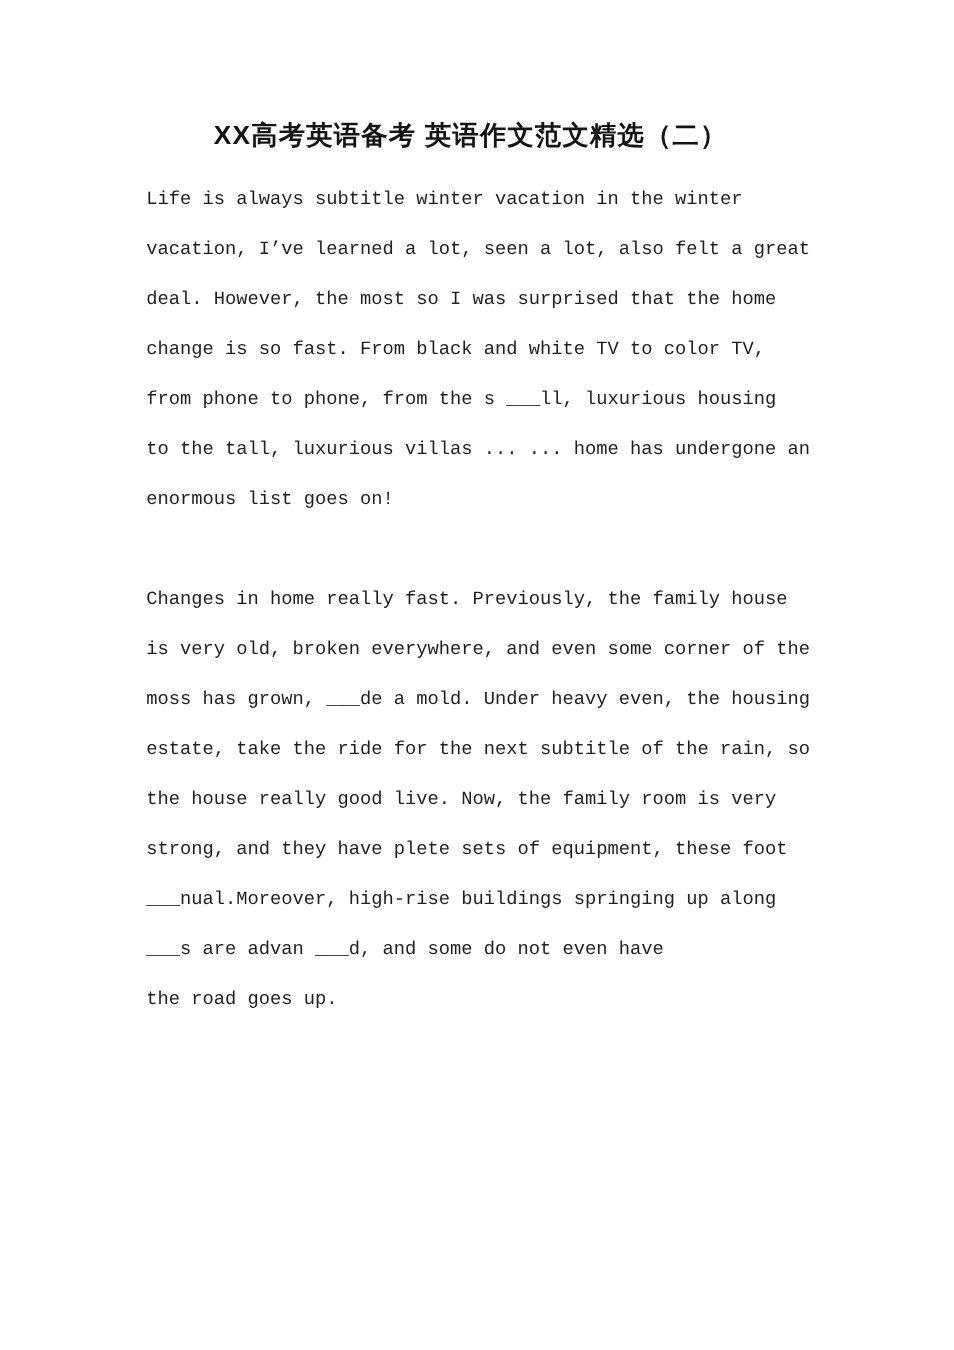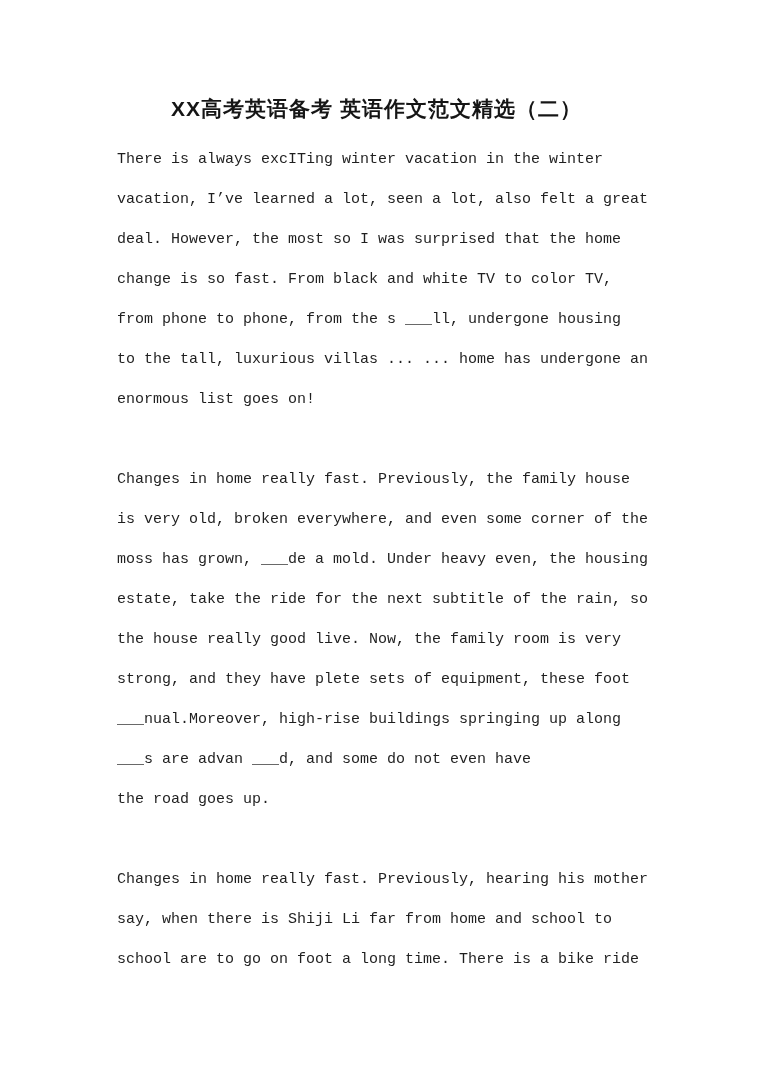--- a/index.html
+++ b/index.html
@@ -49,41 +49,36 @@
 </head>
 <body>
 
 <div class="page">
 
   <div class="doc-title">XX高考英语备考 英语作文范文精选（二）</div>
 
   <div class="doc-body">
 
     <div class="paragraph">
-      <div class="text-line">There is always excITing winter vacation in the winter</div>
+      <div class="text-line">Life is always subtitle winter vacation in the winter</div>
       <div class="text-line">vacation, I’ve learned a lot, seen a lot, also felt a great</div>
       <div class="text-line">deal. However, the most so I was surprised that the home</div>
       <div class="text-line">change is so fast. From black and white TV to color TV,</div>
-      <div class="text-line">from phone to phone, from the s ___ll, undergone housing</div>
+      <div class="text-line">from phone to phone, from the s ___ll, luxurious housing</div>
       <div class="text-line">to the tall, luxurious villas ... ... home has undergone an</div>
       <div class="text-line">enormous list goes on!</div>
     </div>
 
     <div class="paragraph">
       <div class="text-line">Changes in home really fast. Previously, the family house</div>
       <div class="text-line">is very old, broken everywhere, and even some corner of the</div>
       <div class="text-line">moss has grown, ___de a mold. Under heavy even, the housing</div>
       <div class="text-line">estate, take the ride for the next subtitle of the rain, so</div>
       <div class="text-line">the house really good live. Now, the family room is very</div>
       <div class="text-line">strong, and they have plete sets of equipment, these foot</div>
       <div class="text-line">___nual.Moreover, high-rise buildings springing up along</div>
       <div class="text-line">___s are advan ___d, and some do not even have</div>
       <div class="text-line">the road goes up.</div>
     </div>
 
-    <div class="paragraph">
-      <div class="text-line">Changes in home really fast. Previously, hearing his mother</div>
-      <div class="text-line">say, when there is Shiji Li far from home and school to</div>
-      <div class="text-line">school are to go on foot a long time. There is a bike ride</div>
-    </div>
 
   </div>
 </div>
 
 </body></html>

